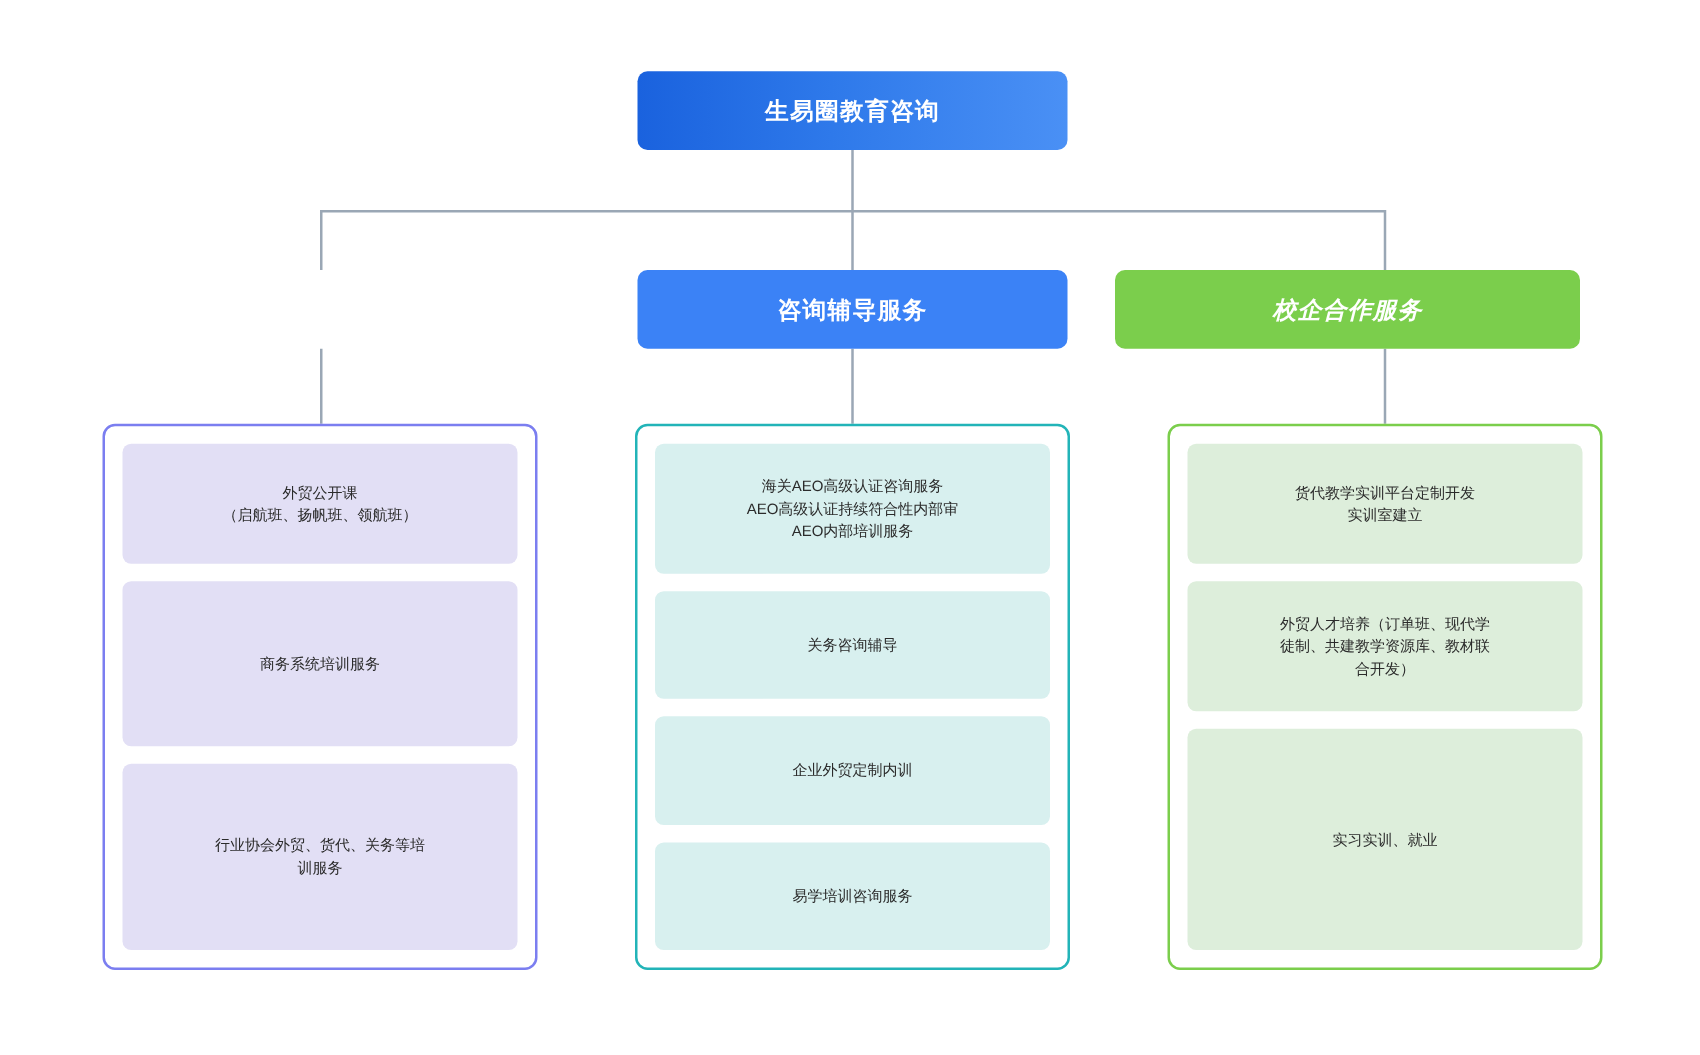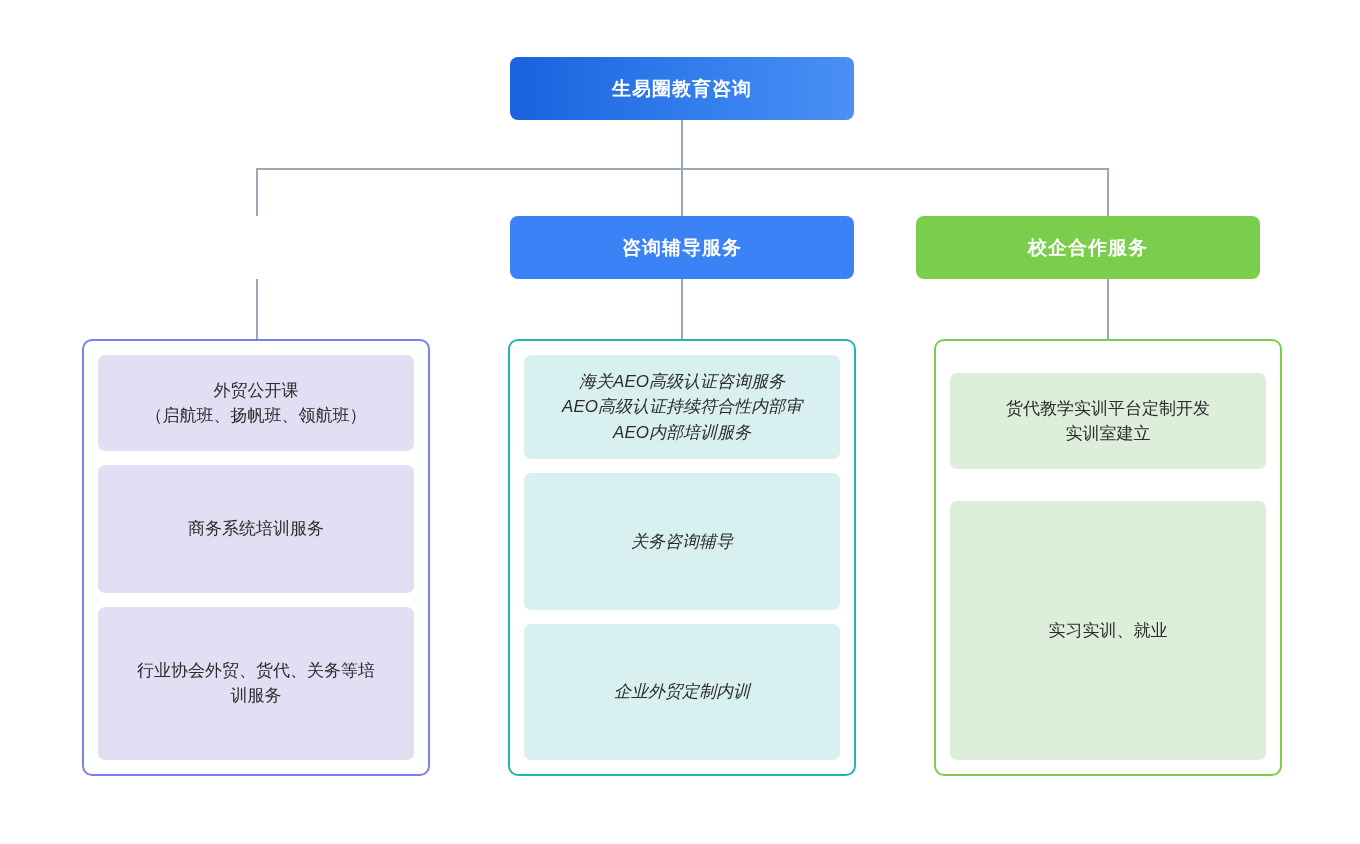--- a/index.html
+++ b/index.html
@@ -38,54 +38,54 @@
     height: 63px;
     border-radius: 8px;
     display: flex; align-items: center; justify-content: center;
     color: #ffffff;
     font-size: 19px; font-weight: bold;
     letter-spacing: 1px;
     top: 216px;
   }
   .col-header.c0 { left: 84px;  width: 344px; background: #7b7ef0; }
   .col-header.c1 { left: 510px; width: 344px; background: #3b82f6; }
-  .col-header.c2 { left: 916px; width: 344px; background: #7bce4c; }
+  .col-header.c2 { left: 892px; width: 372px; background: #7bce4c; font-style: italic; }
 
   
   .col-box {
     position: absolute;
     top: 339px;
     height: 437px;
     border-radius: 10px;
     background: #ffffff;
     padding: 14px 14px;
     display: flex;
     flex-direction: column;
     gap: 14px;
   }
   .col-box.c0 { left: 82px;  width: 348px; border: 2px solid #7b7ef0; }
-  .col-box.c1 { left: 508px; width: 348px; border: 2px solid #22b4b8; font-style: italic; }
+  .col-box.c1 { left: 508px; width: 348px; border: 2px solid #22b4b8; }
   .col-box.c2 { left: 934px; width: 348px; border: 2px solid #7bce4c; }
 
   
   .leaf {
     border-radius: 7px;
     display: flex;
     align-items: center;
     justify-content: center;
     text-align: center;
-    font-size: 17px;
+    font-size: 12px;
     line-height: 1.5;
     color: #2b2b2b;
     padding: 8px 12px;
     white-space: pre-line;
   }
   .col-box.c0 .leaf { background: #e2dff5; }
   .col-box.c1 .leaf { background: #d8f0ef; }
-  .col-box.c2 .leaf { background: #ddeedb; margin-top: 18px; }
+  .col-box.c2 .leaf { background: #ddeedb; }
 
   .leaf.h-tall  { flex: 0 0 96px; }
   .leaf.h-xtall { flex: 0 0 104px; }
   .leaf.h-std   { flex: 1 1 auto; }
 </style>
 </head>
 <body>
 
 <div class="canvas">
 
@@ -113,21 +113,25 @@
     <div class="leaf h-std">行业协会外贸、货代、关务等培
 训服务</div>
   </div>
 
   <div class="col-box c1">
     <div class="leaf h-xtall">海关AEO高级认证咨询服务
 AEO高级认证持续符合性内部审
 AEO内部培训服务</div>
     <div class="leaf h-std">关务咨询辅导</div>
     <div class="leaf h-std">企业外贸定制内训</div>
+    <div class="leaf h-std">易学培训咨询服务</div>
   </div>
 
   <div class="col-box c2">
     <div class="leaf h-tall">货代教学实训平台定制开发
 实训室建立</div>
+    <div class="leaf h-xtall">外贸人才培养（订单班、现代学
+徒制、共建教学资源库、教材联
+合开发）</div>
     <div class="leaf h-std">实习实训、就业</div>
   </div>
 
 </div>
 
 </body></html>

